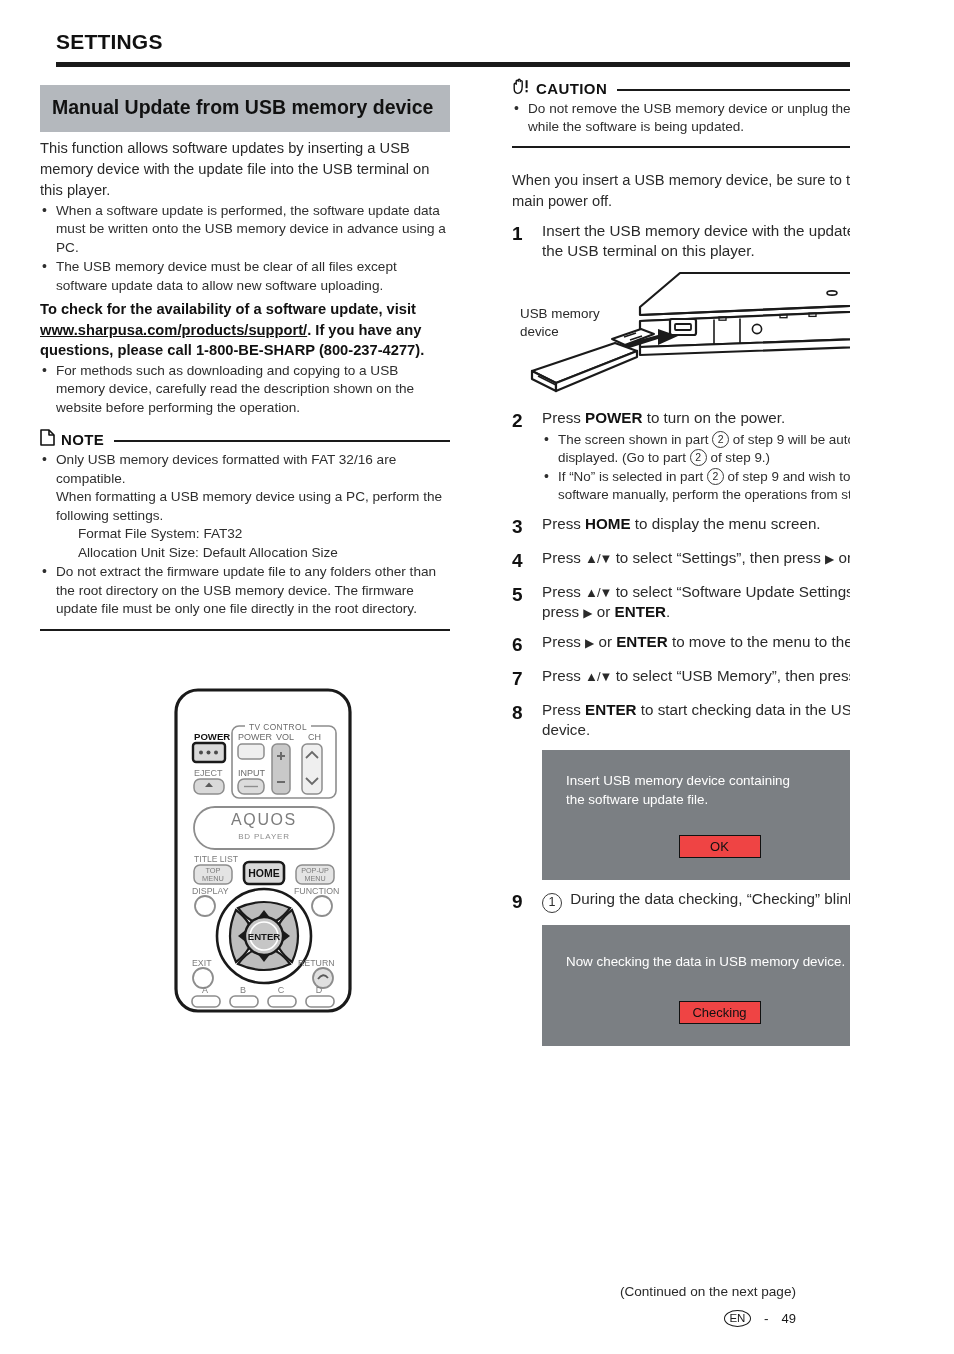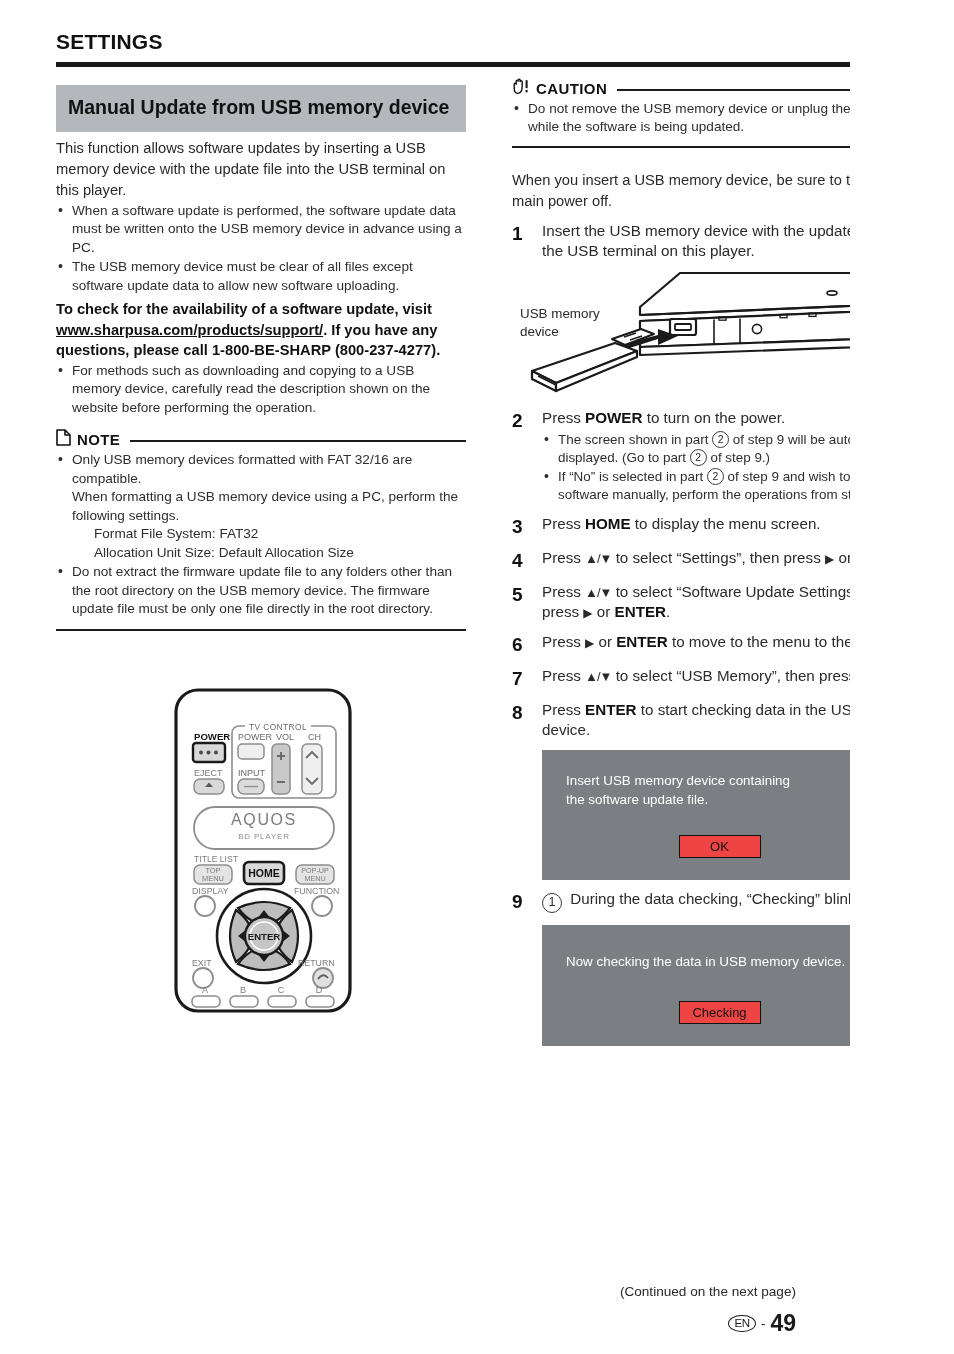--- a/index.html
+++ b/index.html
@@ -35,21 +35,21 @@
   }
   .page-header .rule {
     height: 5px;
     background: #1a1a1a;
     width: 842px;
   }
 
   
   .col-left {
     position: absolute;
-    left: 56px;
+    left: 40px;
     top: 85px;
     width: 410px;
   }
   .col-right {
     position: absolute;
     left: 512px;
     top: 78px;
     width: 410px;
   }
 
@@ -270,35 +270,35 @@
     top: 1284px;
     font-size: 13.6px;
     color: #2a2a2a;
   }
   .footer-page {
     position: absolute;
     right: 54px;
     top: 1310px;
     display: flex;
     align-items: center;
-    gap: 5px;
+    gap: 13px;
     font-size: 13.6px;
     color: #1a1a1a;
   }
   .footer-page .en {
     border: 1.4px solid #1a1a1a;
     border-radius: 50%;
     padding: 0px 5px;
     font-size: 11.5px;
     line-height: 15px;
     height: 15px;
     display: inline-block;
     letter-spacing: -0.3px;
   }
-  .footer-page .pn { font-size: 23px; font-weight: bold; }
+  .footer-page .pn { font-size: 13px; font-weight: normal; }
 </style>
 </head>
 <body>
 
 <div class="page">
 
   <div class="page-header">
     <div class="title">SETTINGS</div>
     <div class="rule"></div>
   </div>

